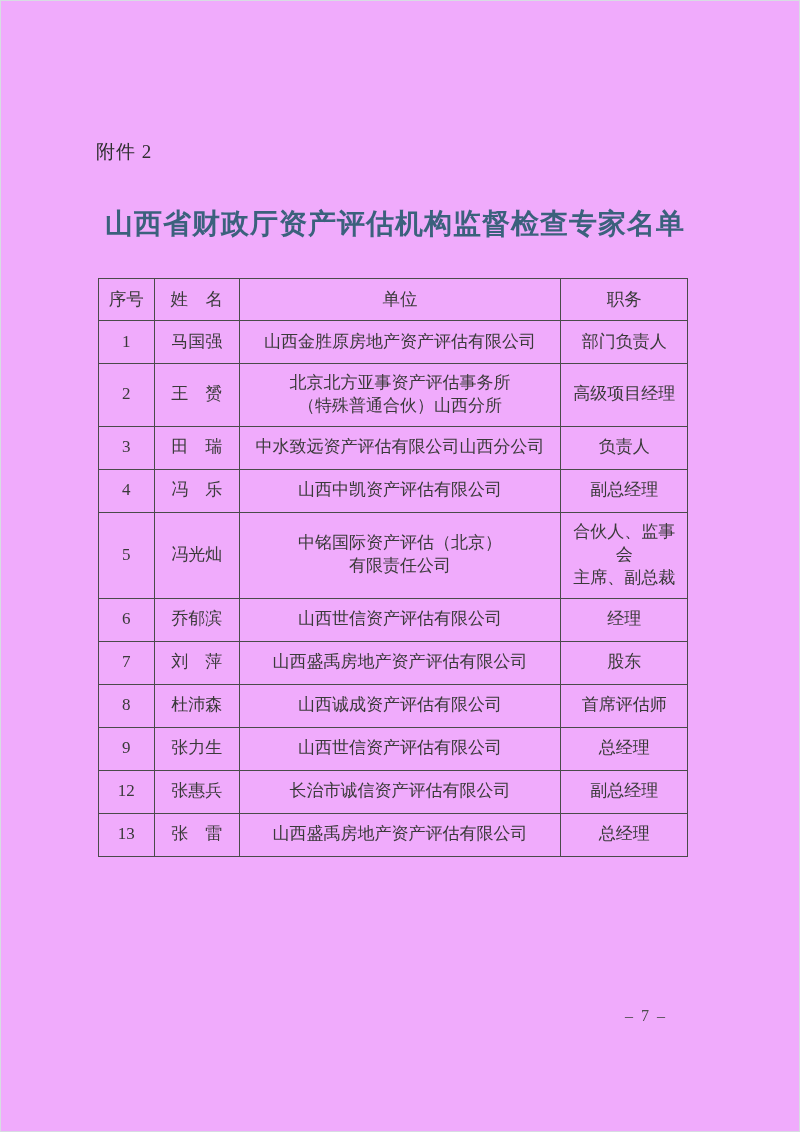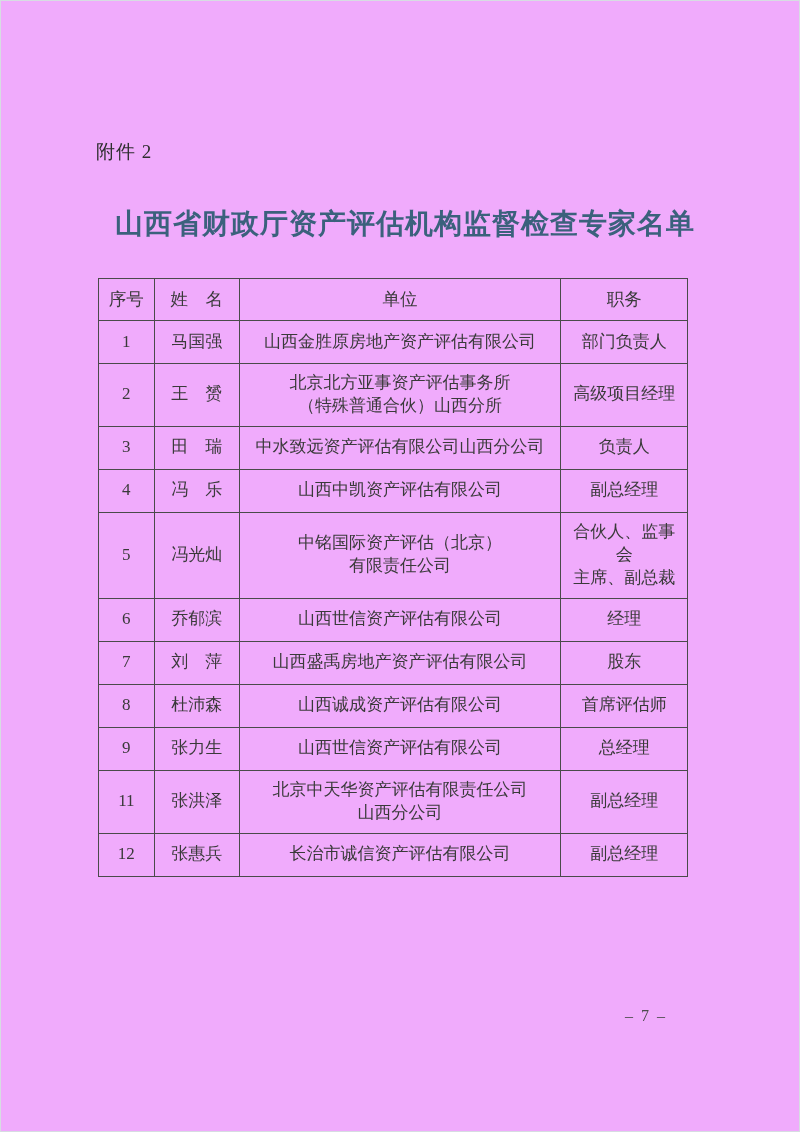--- a/index.html
+++ b/index.html
@@ -18,21 +18,21 @@
   }
   .attachment-label{
     position:absolute;
     left:95px;top:138px;
     font-size:19px;
     color:#2e2e2e;
     letter-spacing:1px;
   }
   .doc-title{
     position:absolute;
-    left:100px;top:204px;
+    left:90px;top:204px;
     width:608px;
     text-align:center;
     font-size:28px;
     font-weight:bold;
     color:#3b617c;
     letter-spacing:1px;
     white-space:nowrap;
   }
   table.expert-table{
     position:absolute;
@@ -144,31 +144,30 @@
       <td>杜沛森</td>
       <td>山西诚成资产评估有限公司</td>
       <td>首席评估师</td>
     </tr>
     <tr class="h-single">
       <td>9</td>
       <td>张力生</td>
       <td>山西世信资产评估有限公司</td>
       <td>总经理</td>
     </tr>
-    <tr class="h-double">
-      <td>11</td>
-      <td>张洪泽</td>
-      <td>北京中天华资产评估有限责任公司
-山西分公司</td>
-      <td>副总经理</td>
-    </tr>
     <tr class="h-single">
       <td>12</td>
       <td>张惠兵</td>
       <td>长治市诚信资产评估有限公司</td>
       <td>副总经理</td>
+    </tr>
+    <tr class="h-single">
+      <td>13</td>
+      <td>张　雷</td>
+      <td>山西盛禹房地产资产评估有限公司</td>
+      <td>总经理</td>
     </tr>
   </tbody>
     </table>
 
   <div class="page-number">– 7 –</div>
 
 </div>
 
 </body></html>

